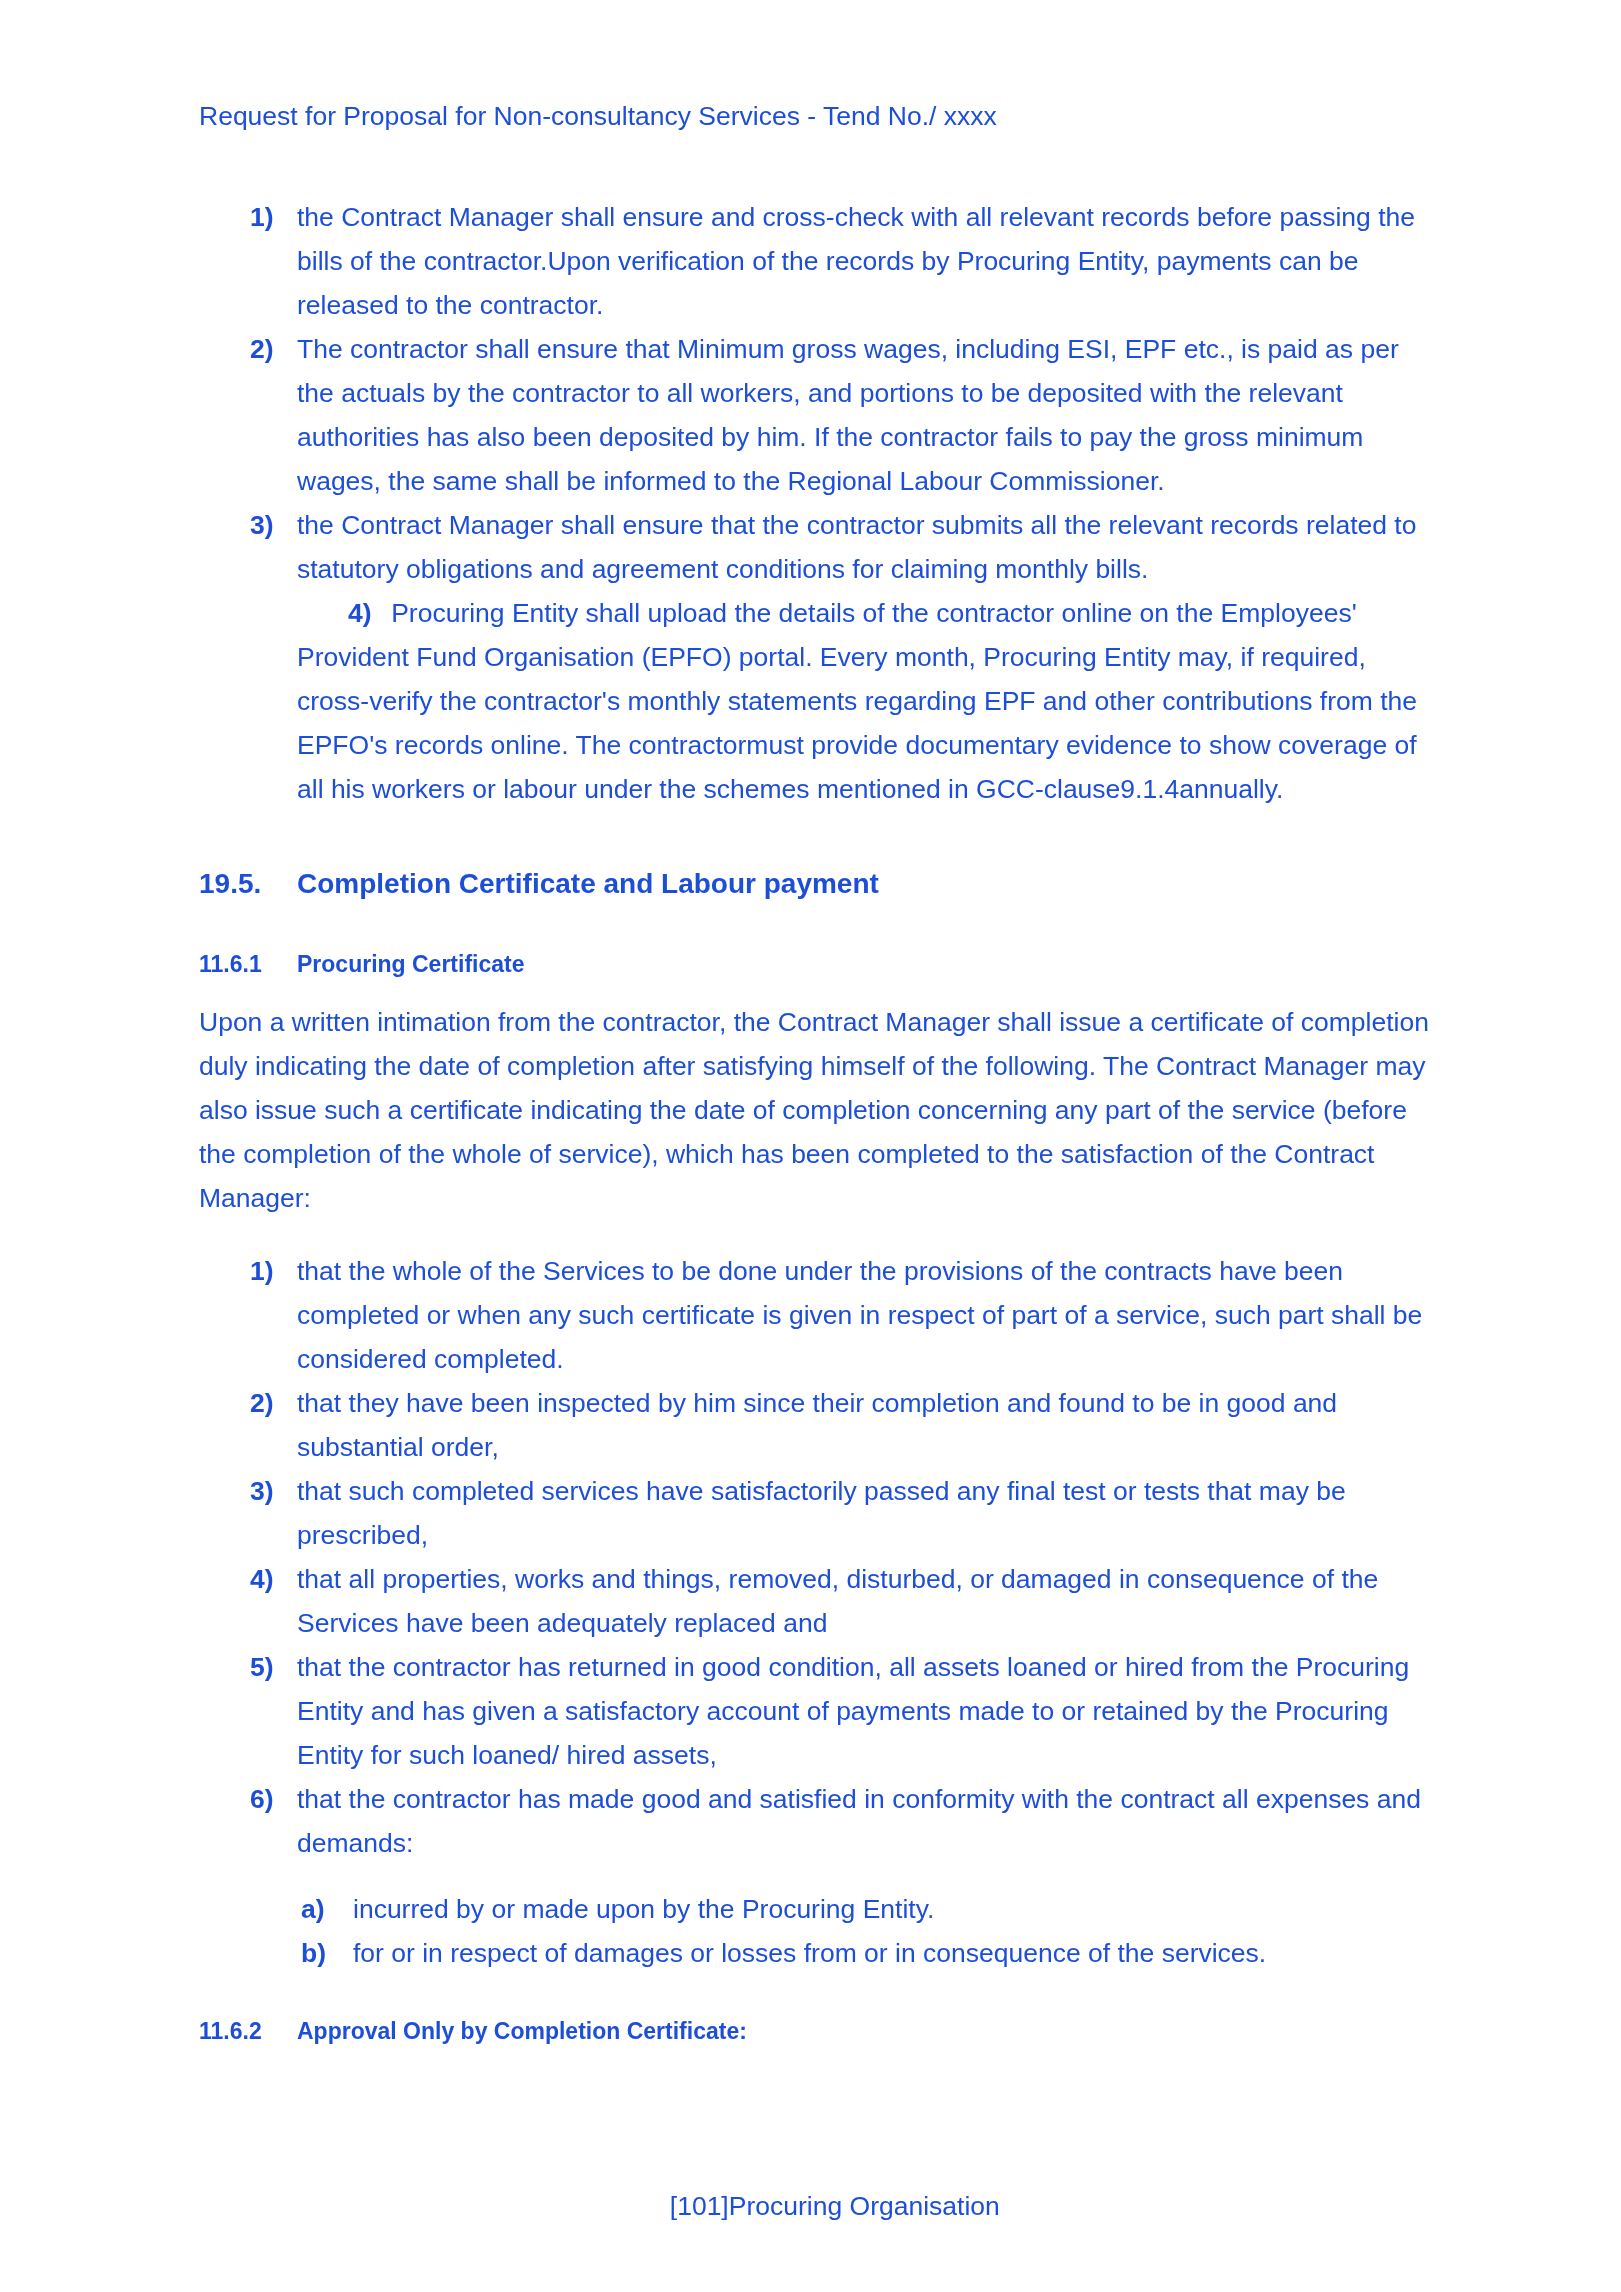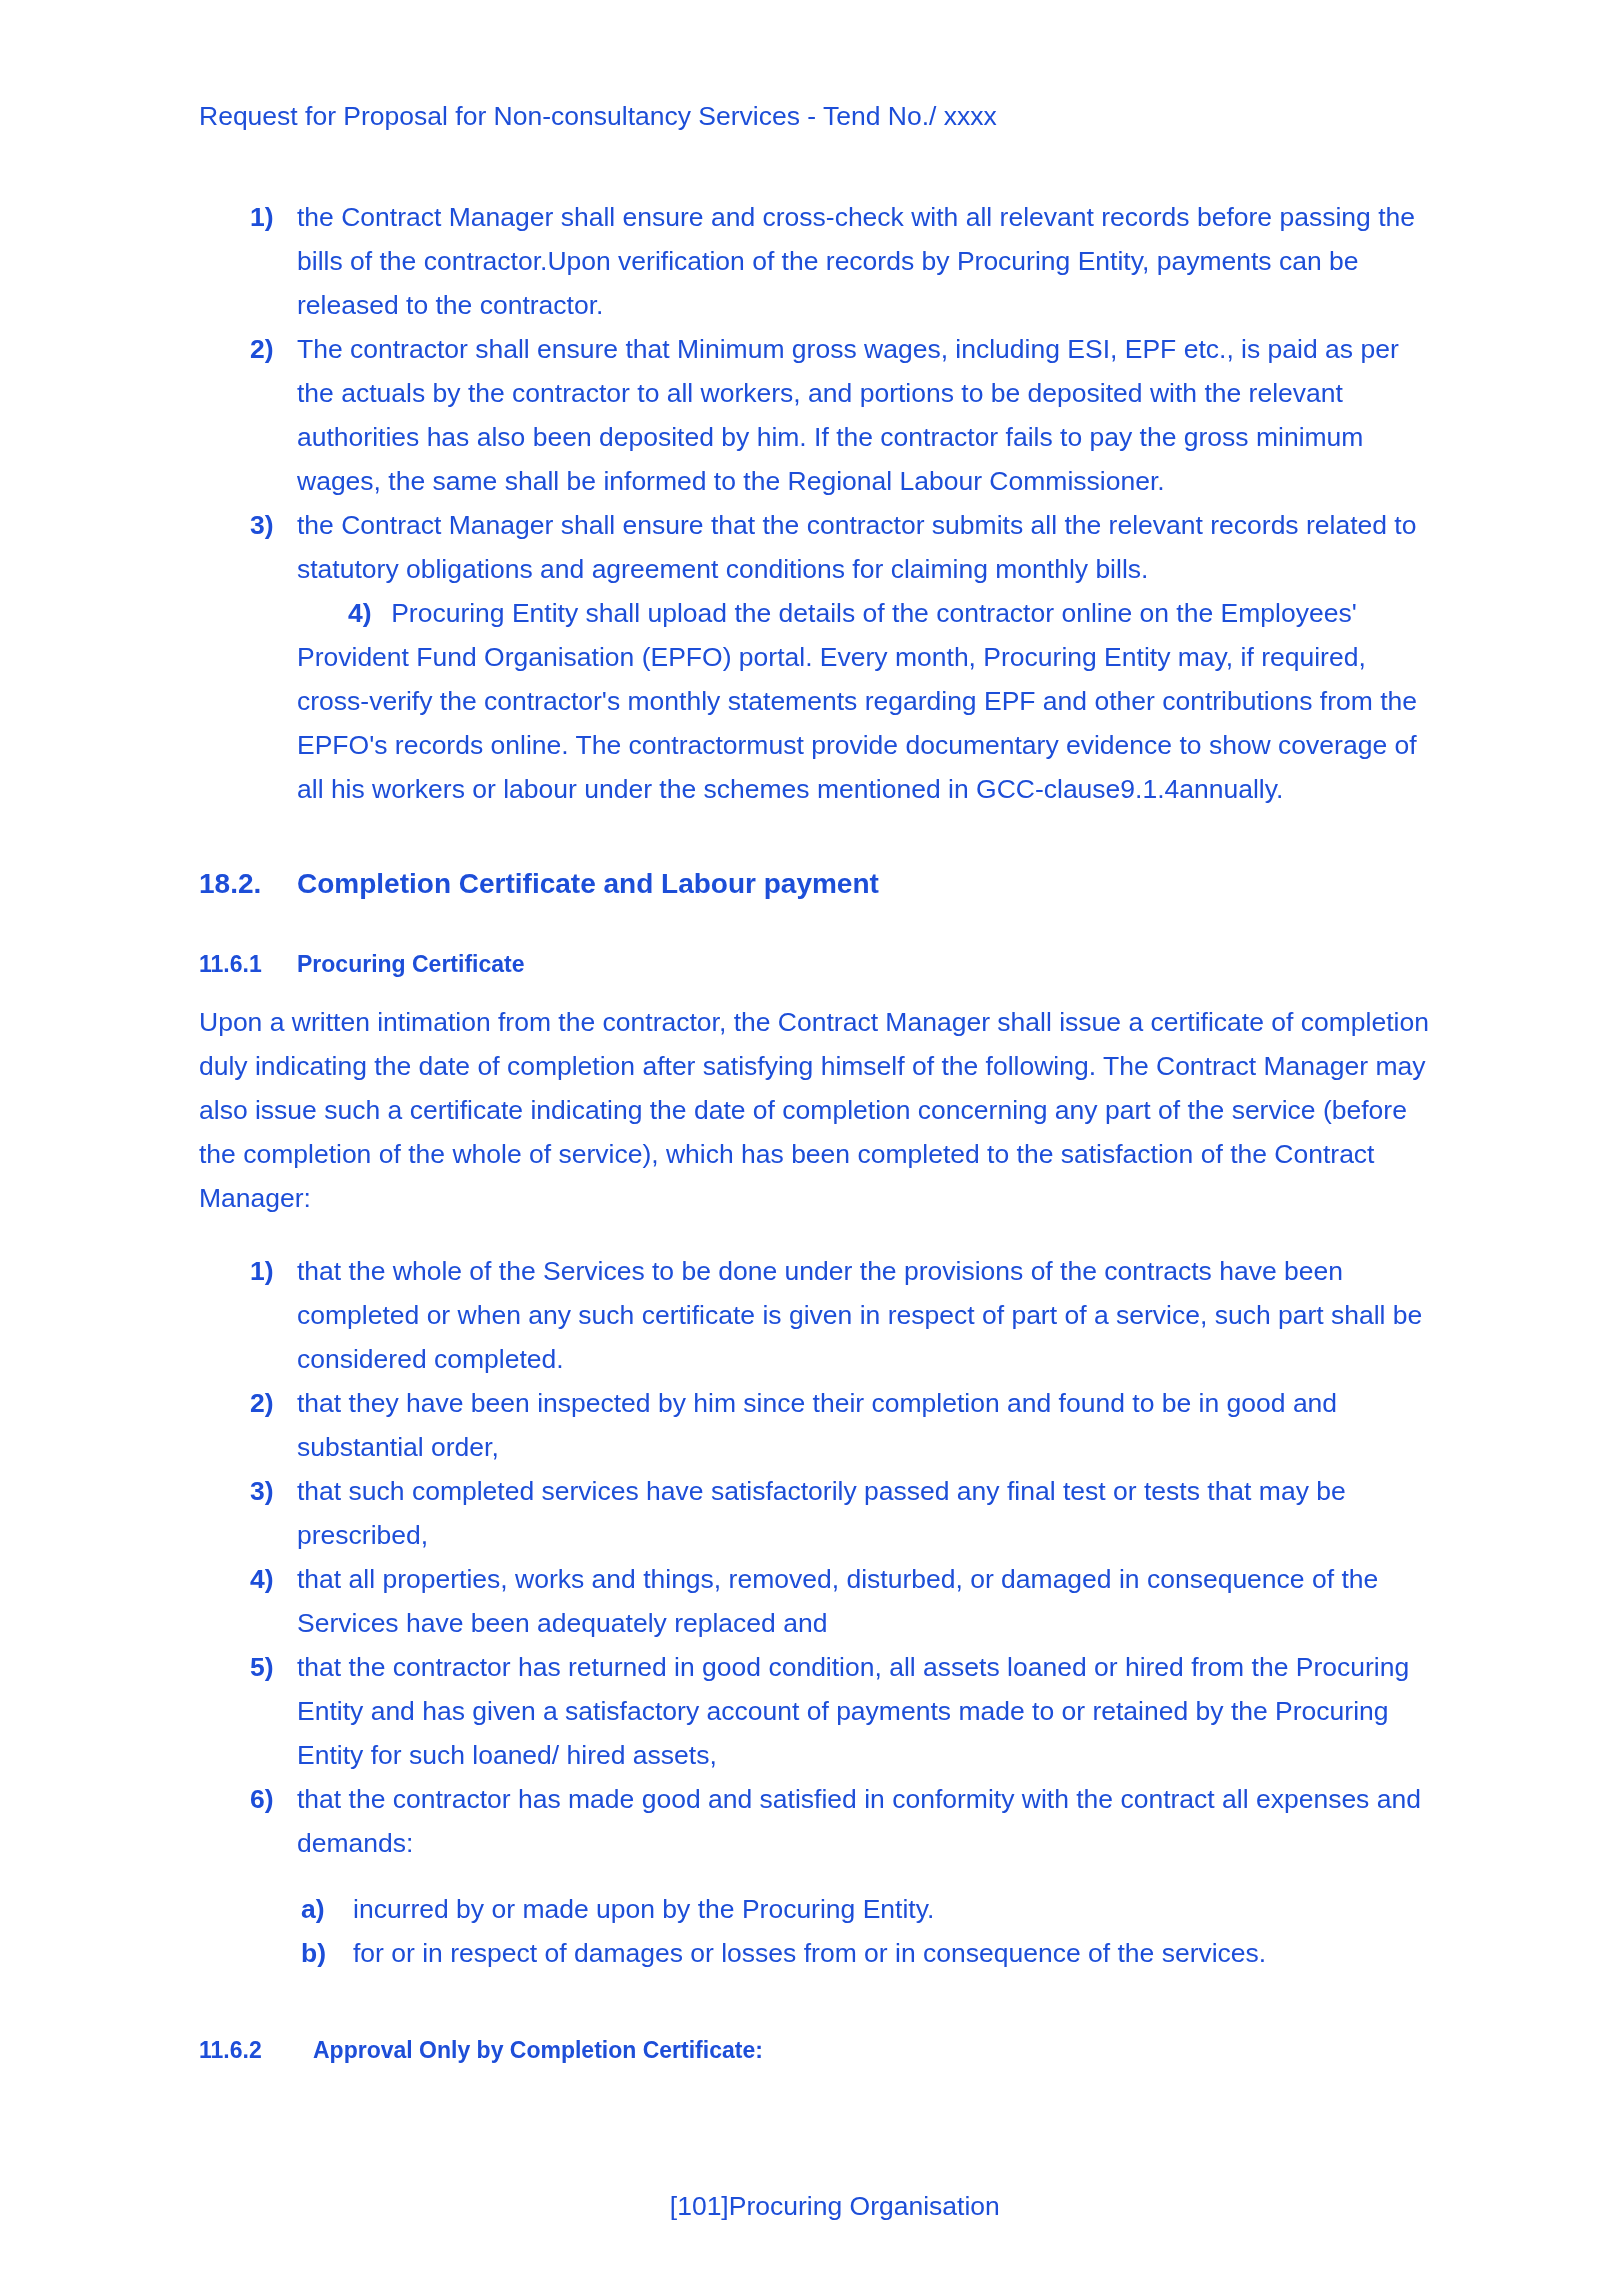--- a/index.html
+++ b/index.html
@@ -45,21 +45,21 @@
   }
   .h3 .num { flex: 0 0 98px; }
 
   .para { margin-top: 14px; }
 
   .numlist.second { margin-top: 29px; }
 
   .sublist { margin-left: 102px; margin-top: 21.6px; }
   .sublist .li .marker { flex: 0 0 52px; }
 
-  .h3.last { margin-top: 53px; gap: 16px; }
+  .h3.last { margin-top: 34px; }
 
   .footer {
     position: absolute;
     left: 217px;
     right: 190px;
     top: 2184px;
     display: flex;
     justify-content: center;
   }
   .footer .pgnum { padding-left: 21.6px; }
@@ -87,21 +87,21 @@
         <span class="marker">3)</span>
         <span class="litext">the Contract Manager shall ensure that the contractor submits all the relevant records related to statutory obligations and agreement conditions for claiming monthly bills.</span>
       </div>
     </div>
 
     <p class="item4">
       <span class="marker4">4)</span><span>Procuring Entity shall upload the details of the contractor online on the Employees' Provident Fund Organisation (EPFO) portal. Every month, Procuring Entity may, if required, cross-verify the contractor's monthly statements regarding EPF and other contributions from the EPFO's records online. The contractormust provide documentary evidence to show coverage of all his workers or labour under the schemes mentioned in GCC-clause9.1.4annually.</span>
     </p>
 
     <div class="h2">
-      <span class="num">18.2.</span>
+      <span class="num">19.5.</span>
       <span>Completion Certificate and Labour payment</span>
     </div>
 
     <div class="h3">
       <span class="num">11.6.1</span>
       <span>Procuring Certificate</span>
     </div>
 
     <p class="para">Upon a written intimation from the contractor, the Contract Manager shall issue a certificate of completion duly indicating the date of completion after satisfying himself of the following. The Contract Manager may also issue such a certificate indicating the date of completion concerning any part of the service (before the completion of the whole of service), which has been completed to the satisfaction of the Contract Manager:</p>
 

